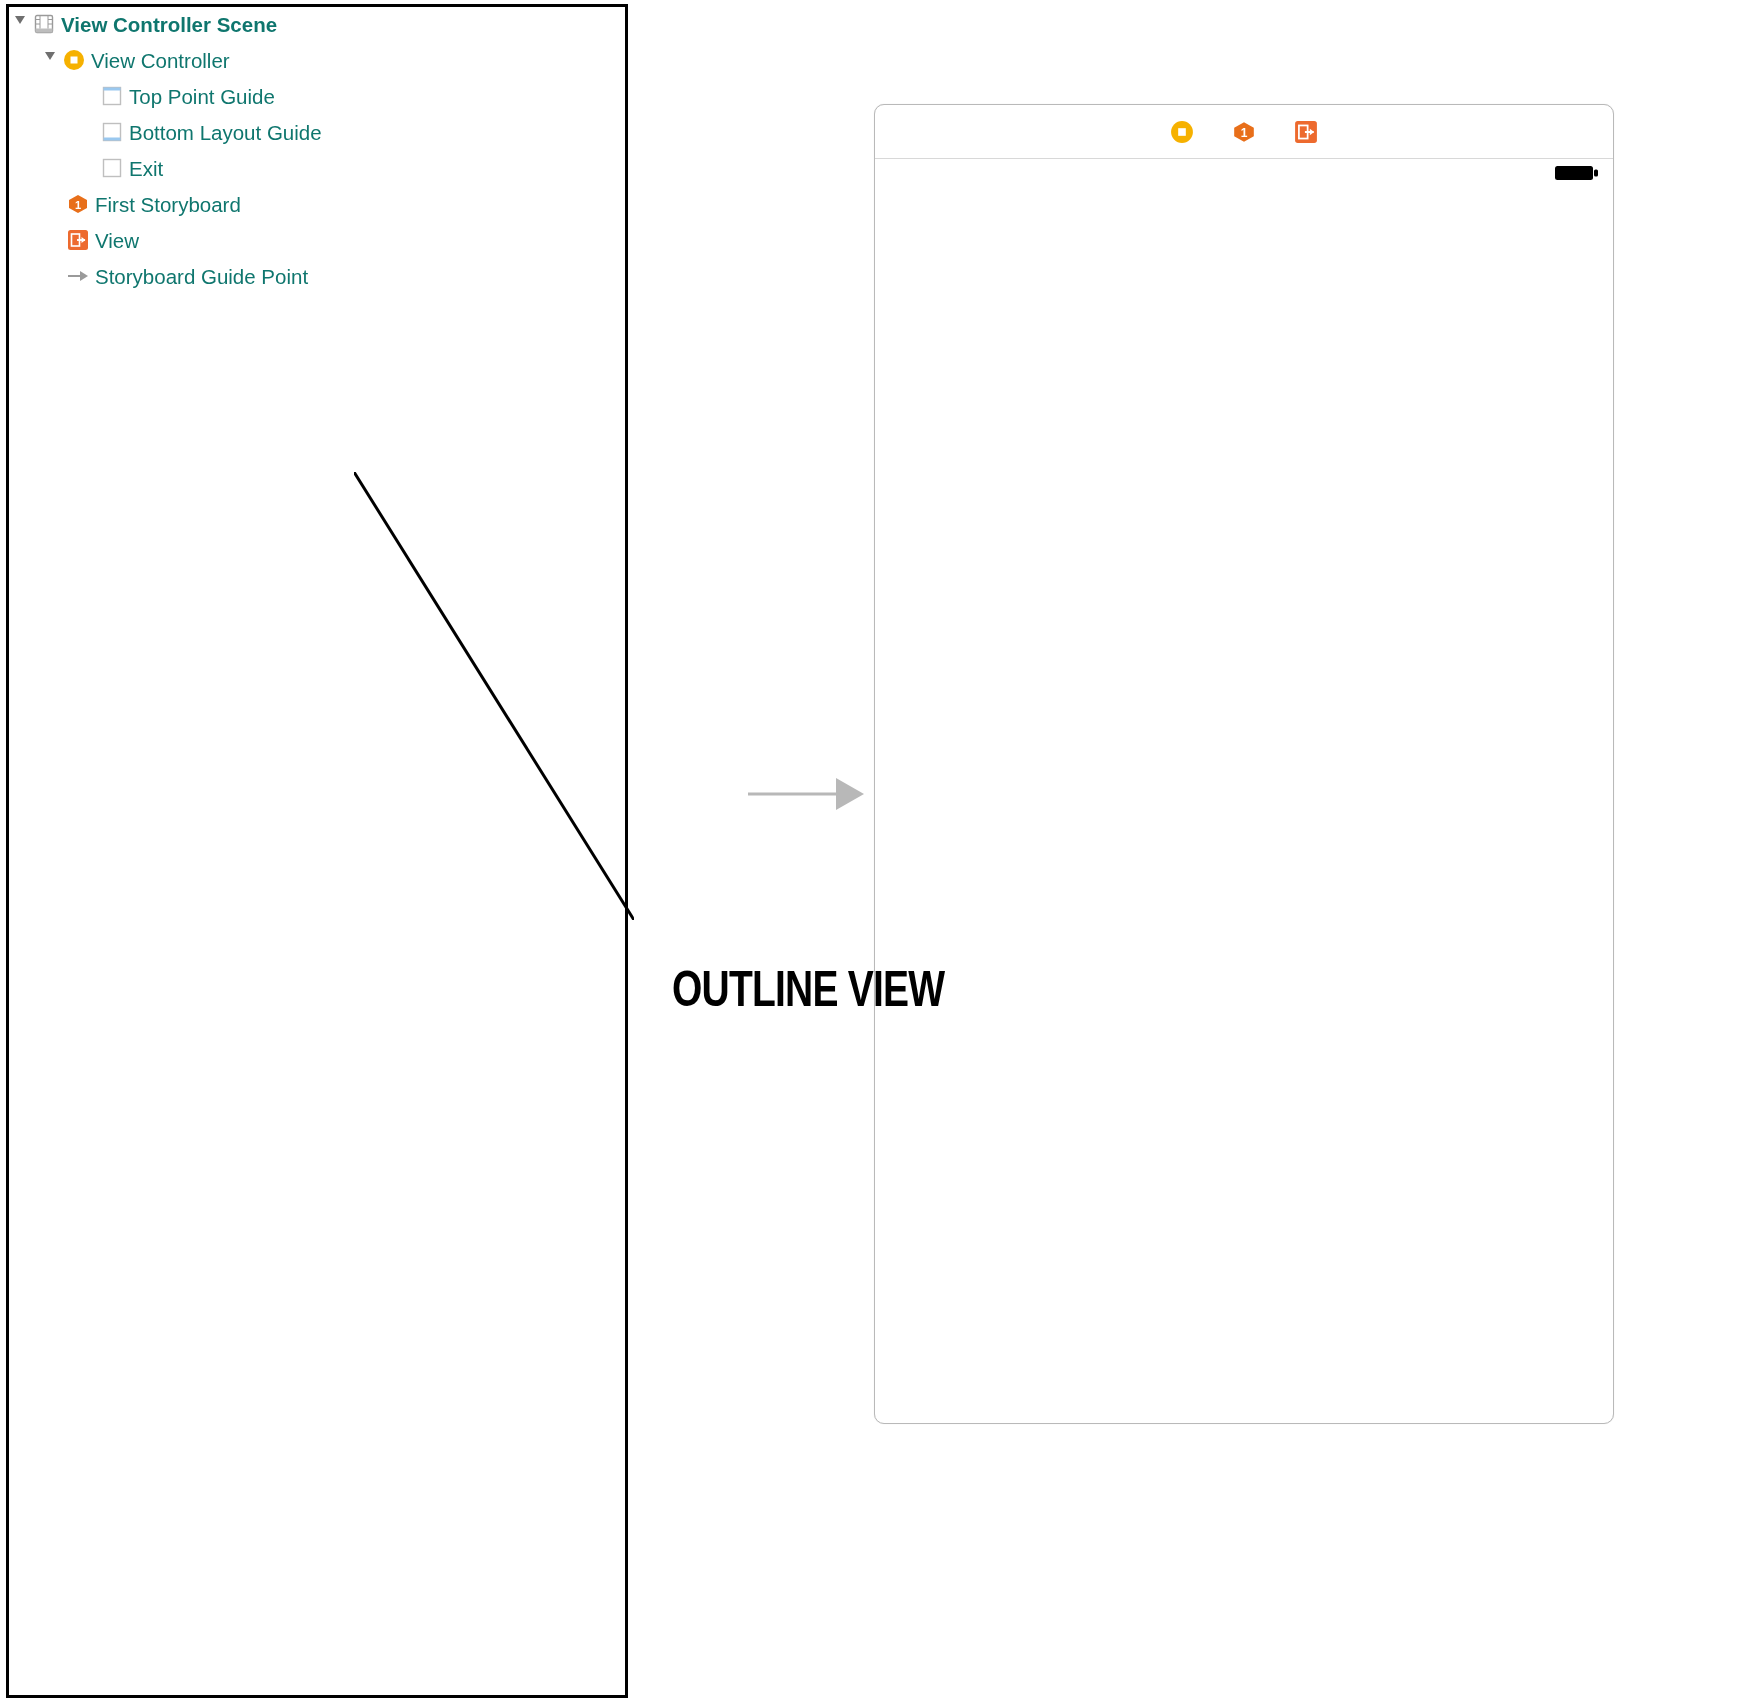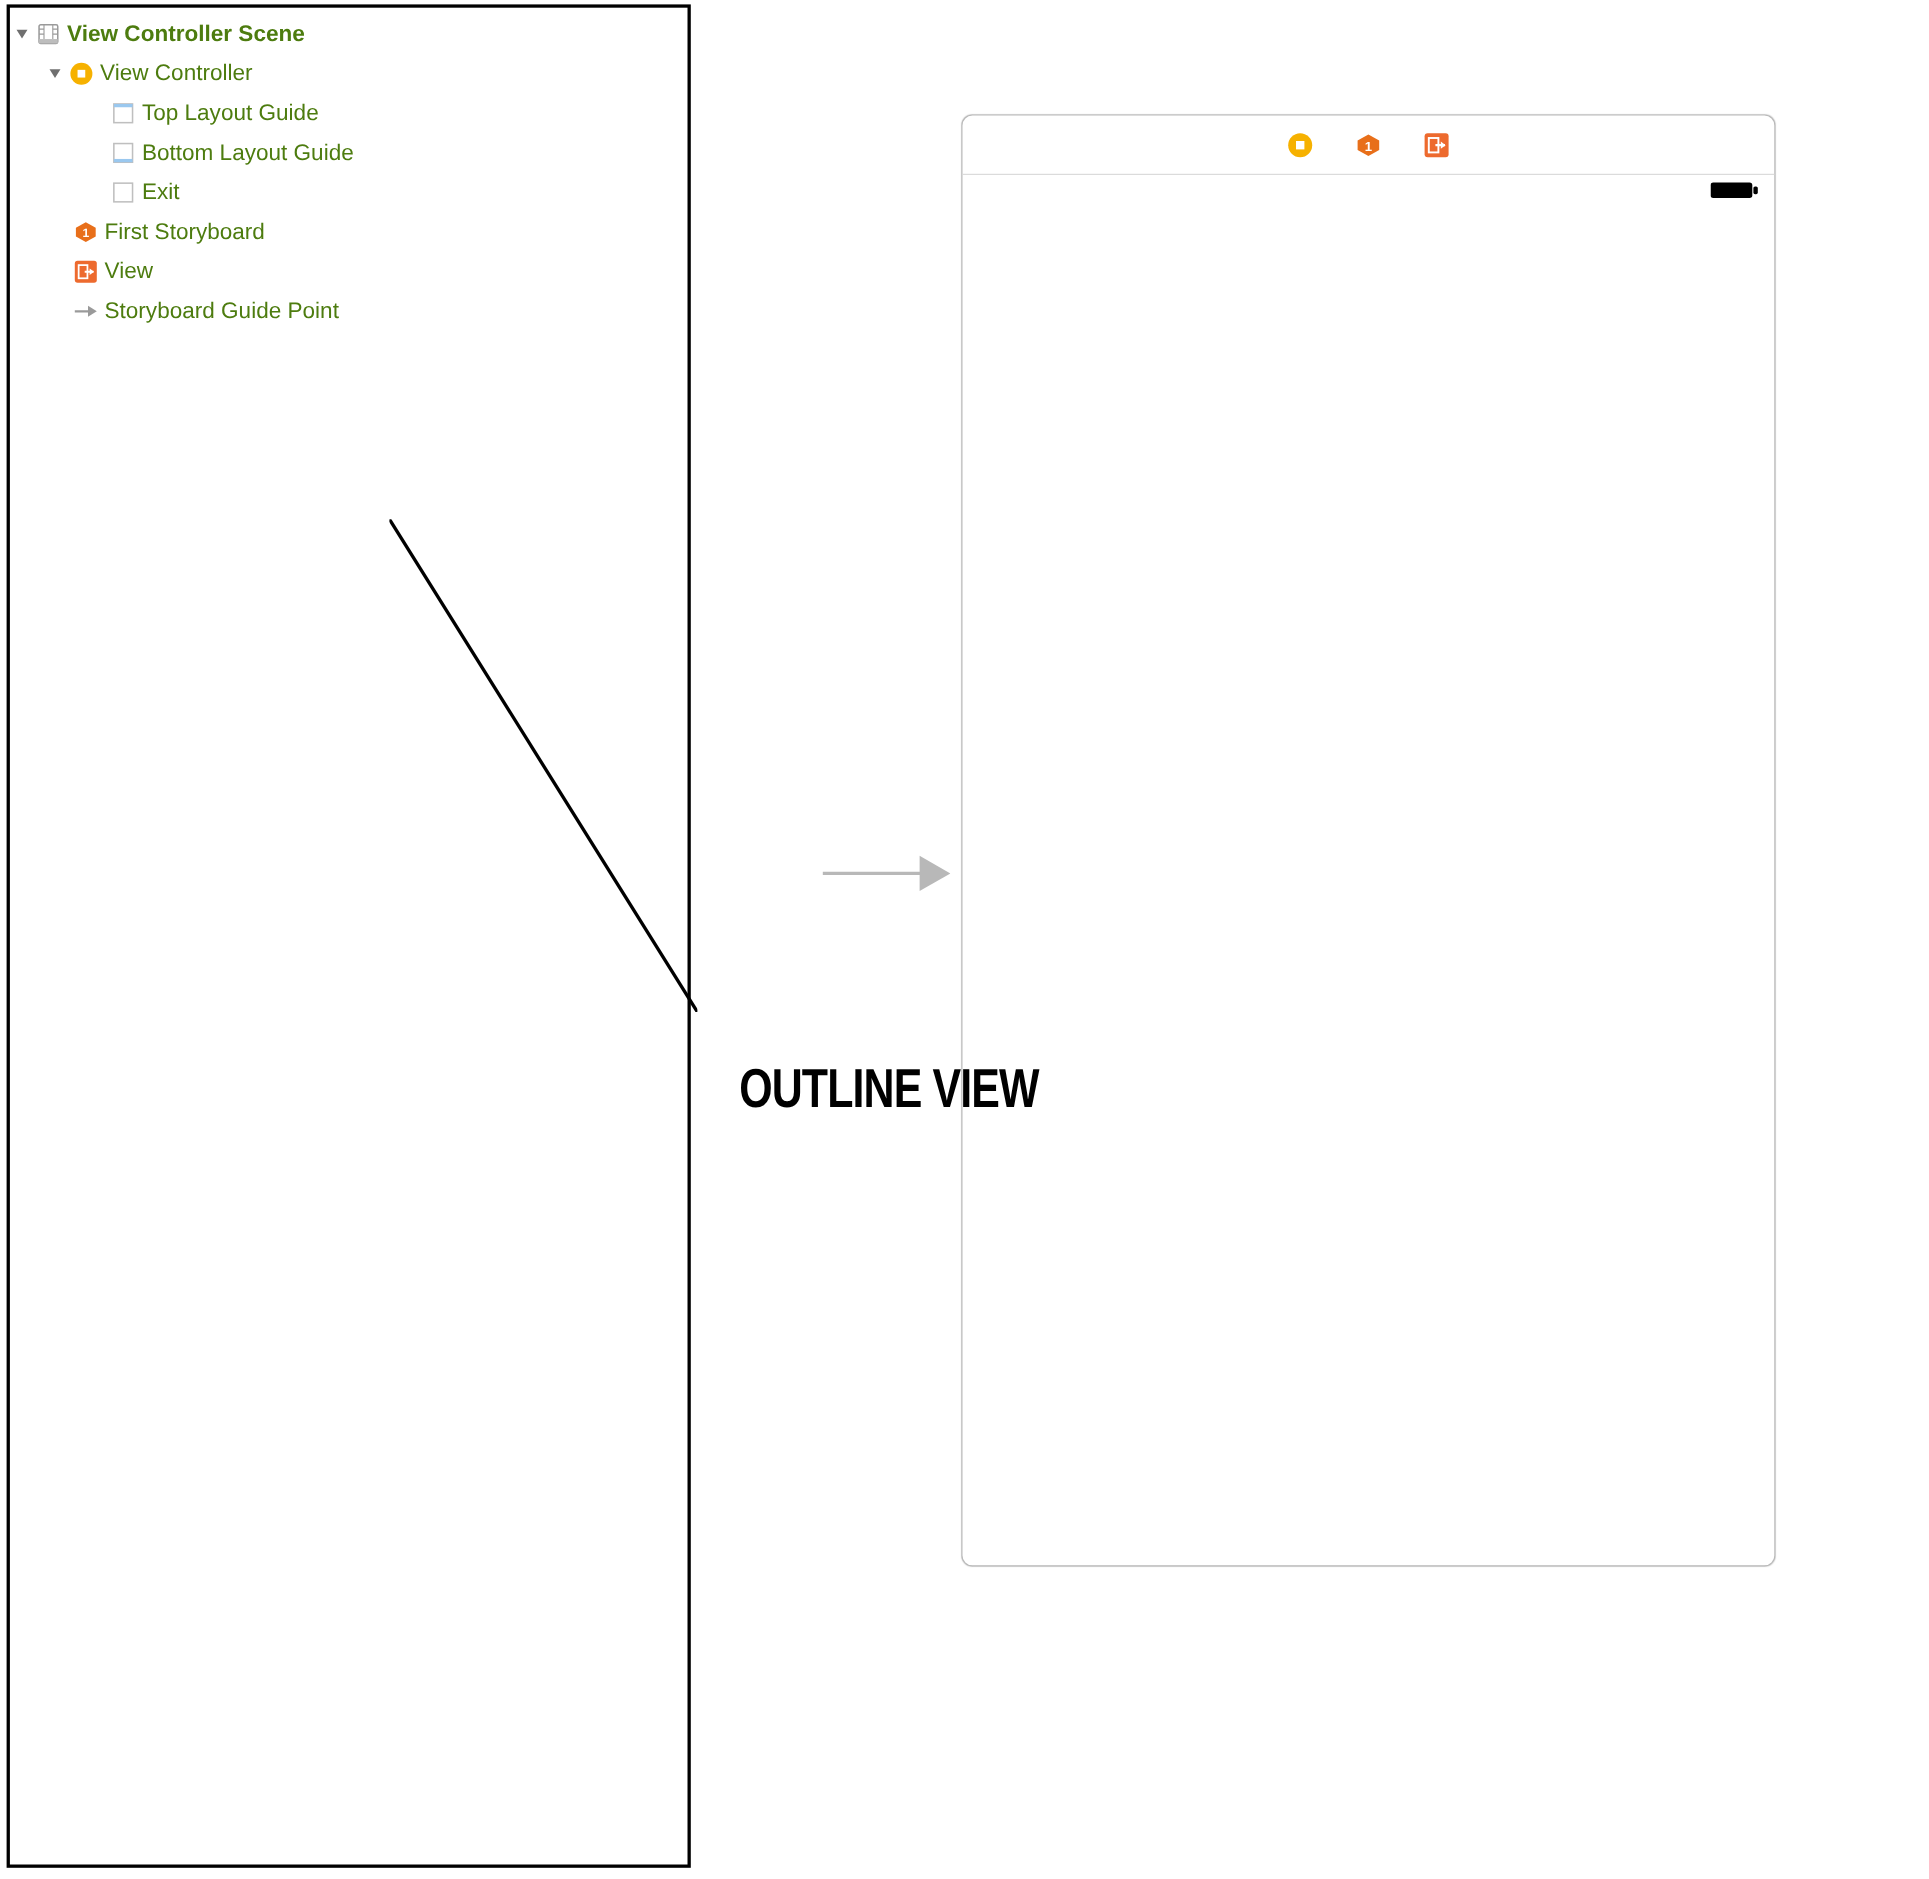--- a/index.html
+++ b/index.html
@@ -19,25 +19,24 @@
       left: 6px;
       top: 4px;
       width: 622px;
       height: 1694px;
       border: 3.5px solid #000000;
       background: #ffffff;
       padding-top: 6px;
     }
     .tree-row {
       display: flex;
-      align-items: center;
       height: 36px;
       gap: 6px;
       font-size: 20.5px;
-      color: #4d7c0f;
+      color: #0f766e;
       user-select: none;
     }
     .tree-row.bold { font-weight: 700; }
     .disclosure {
       width: 14px;
       height: 14px;
       flex-shrink: 0;
       display: flex;
       align-items: center;
       justify-content: center;
@@ -160,21 +159,21 @@
     <span>View Controller</span>
   </div>
 
   <div class="tree-row indent-2">
     <span class="icon-slot">
       <svg width="20" height="20" viewBox="0 0 20 20">
         <rect x="1.5" y="1.5" width="17" height="17" fill="#ffffff" stroke="#bfbfbf" stroke-width="1.4"></rect>
         <rect x="1.5" y="1.5" width="17" height="3" fill="#9ac8ef"></rect>
       </svg>
     </span>
-    <span>Top Layout Guide</span>
+    <span>Top Point Guide</span>
   </div>
 
   <div class="tree-row indent-2">
     <span class="icon-slot">
       <svg width="20" height="20" viewBox="0 0 20 20">
         <rect x="1.5" y="1.5" width="17" height="17" fill="#ffffff" stroke="#bfbfbf" stroke-width="1.4"></rect>
         <rect x="1.5" y="15.5" width="17" height="3" fill="#9ac8ef"></rect>
       </svg>
     </span>
     <span>Bottom Layout Guide</span>

